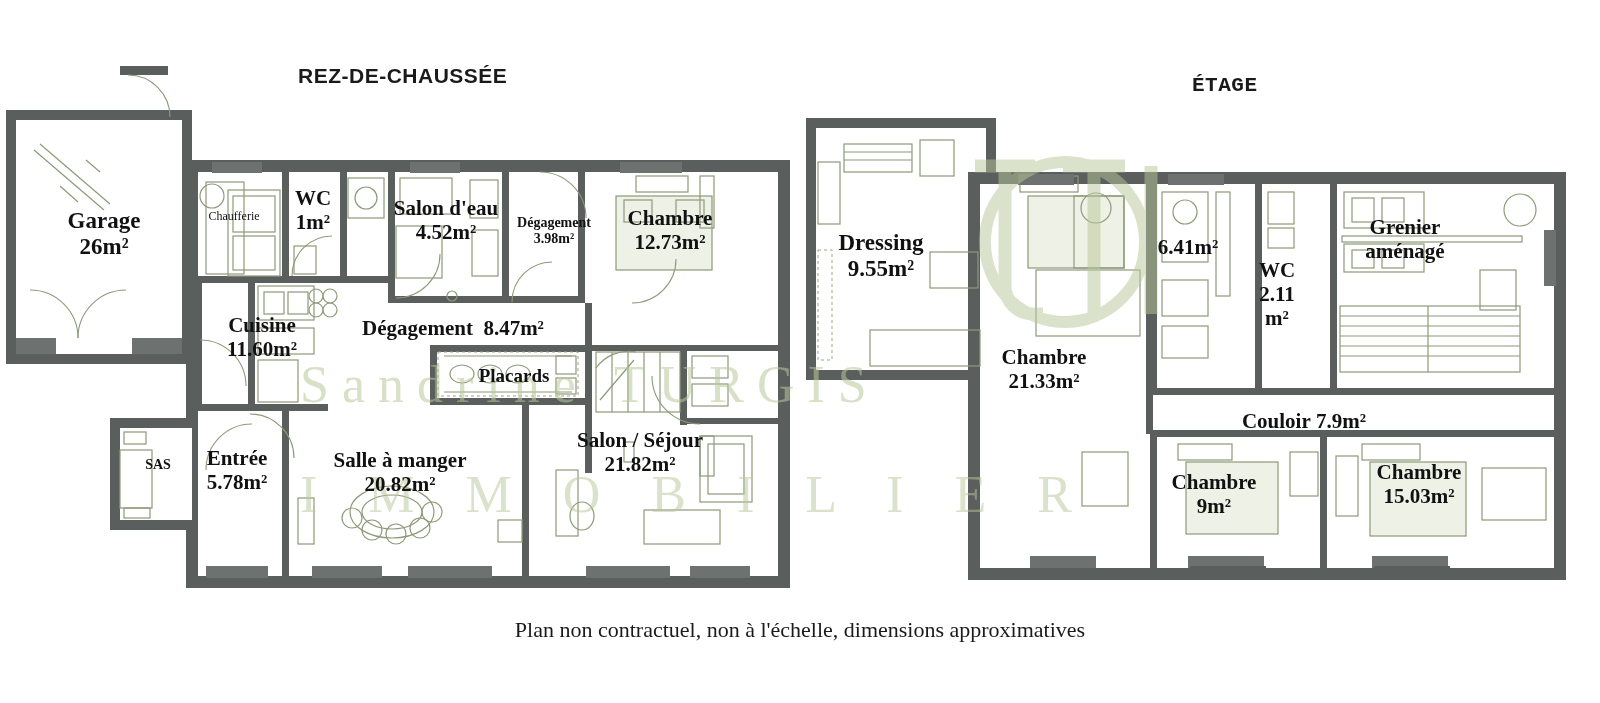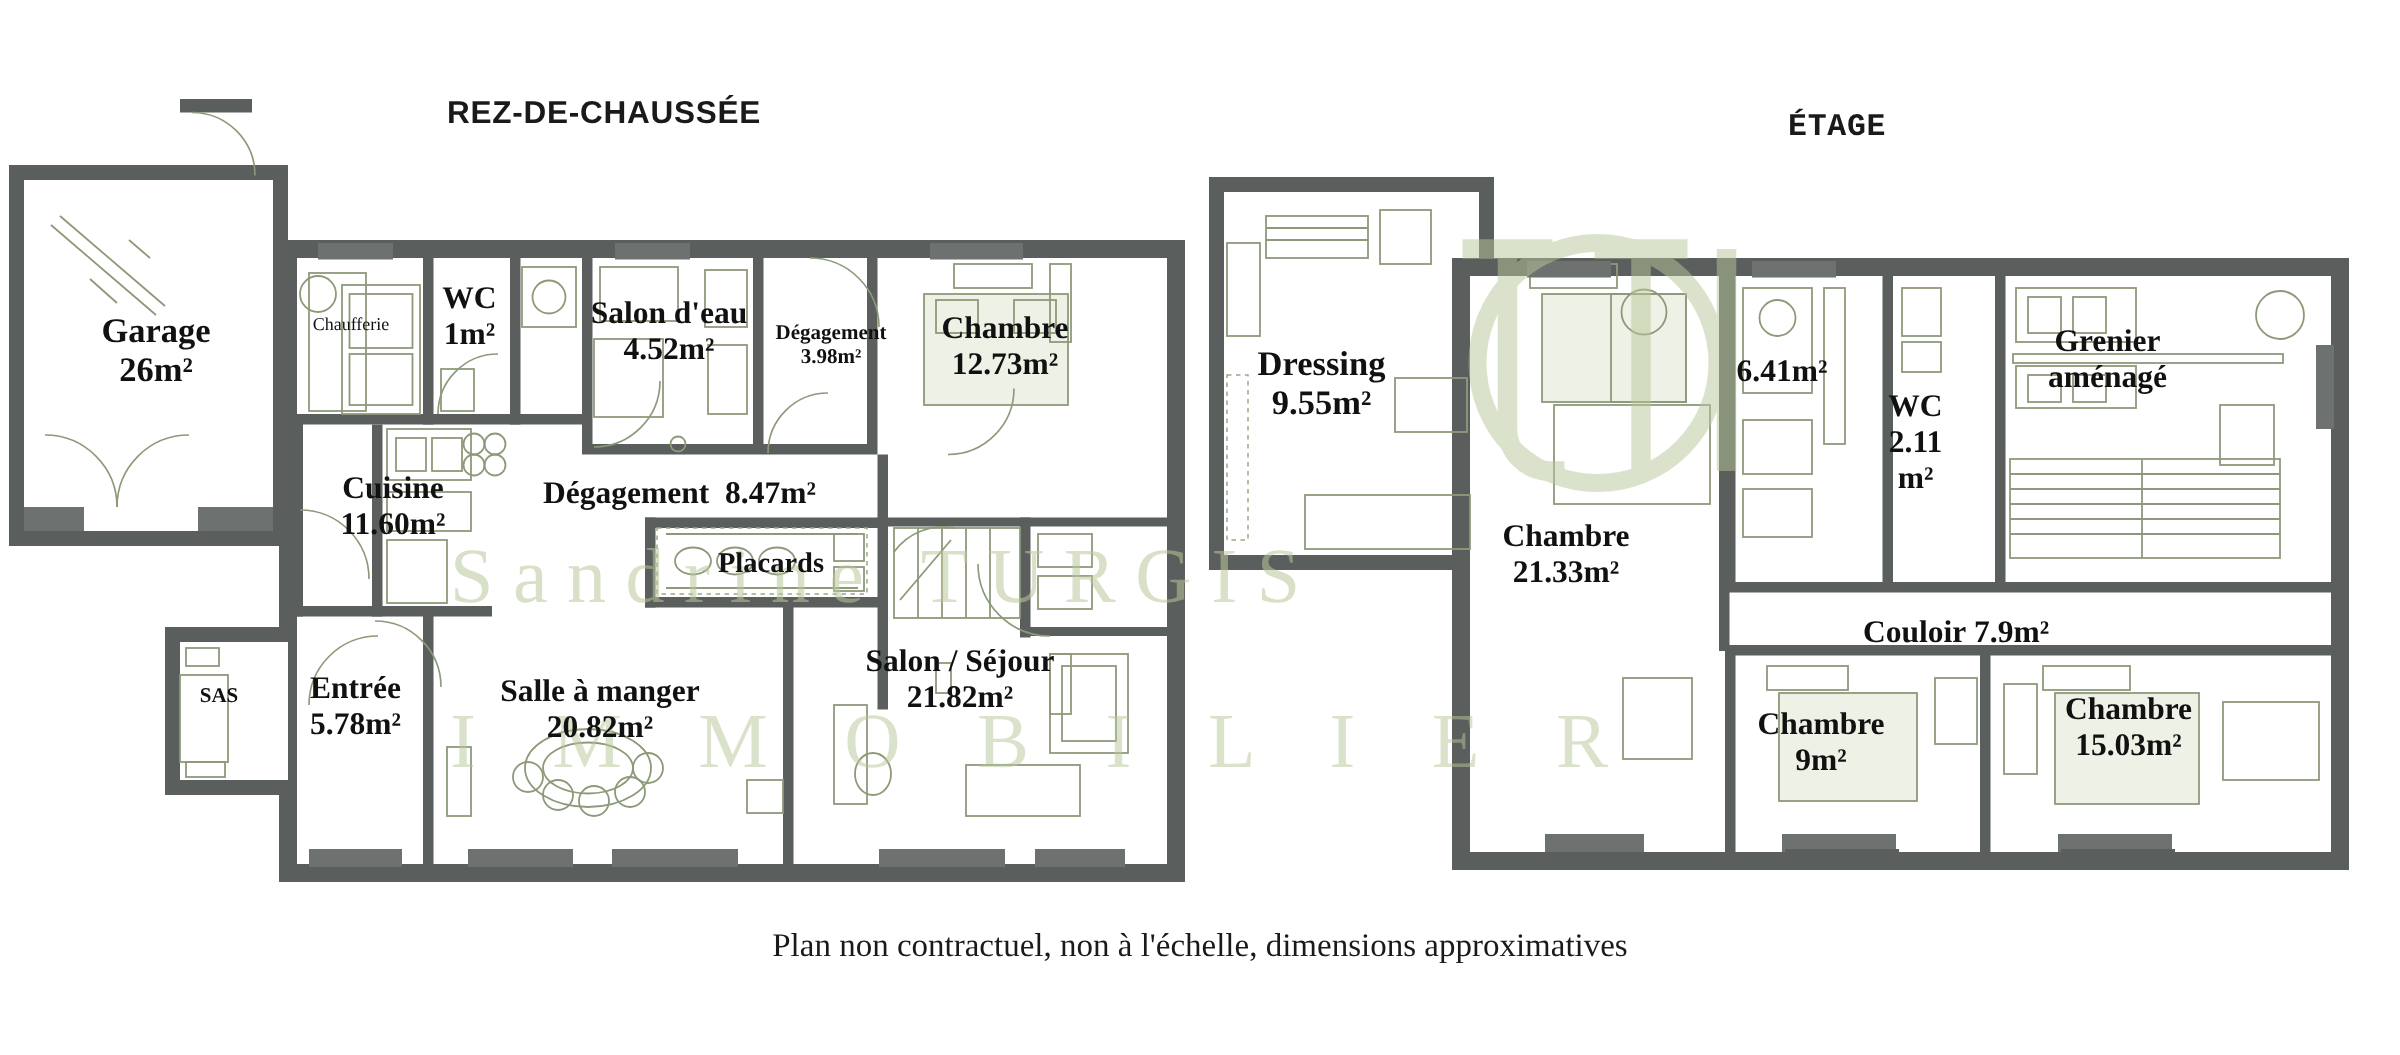--- a/index.html
+++ b/index.html
@@ -374,21 +374,21 @@
 </div>
 
 <div class="room sz-lg inline" style="left:340px; top:316px; width:226px;">
   <span class="n">Dégagement</span><span>&nbsp;&nbsp;</span><span class="a">8.47m²</span>
 </div>
 
 <div class="room sz-md" style="left:462px; top:365px; width:104px;">
   <span class="n">Placards</span>
 </div>
 
-<div class="room sz-sm" style="left:126px; top:457px; width:40px;">
+<div class="room sz-sm" style="left:138px; top:457px; width:40px;">
   <span class="n">SAS</span>
 </div>
 
 <div class="room sz-lg" style="left:195px; top:446px; width:84px;">
   <span class="n">Entrée</span>
   <span class="a">5.78m²</span>
 </div>
 
 <div class="room sz-lg" style="left:320px; top:448px; width:160px;">
   <span class="n">Salle à manger</span>

